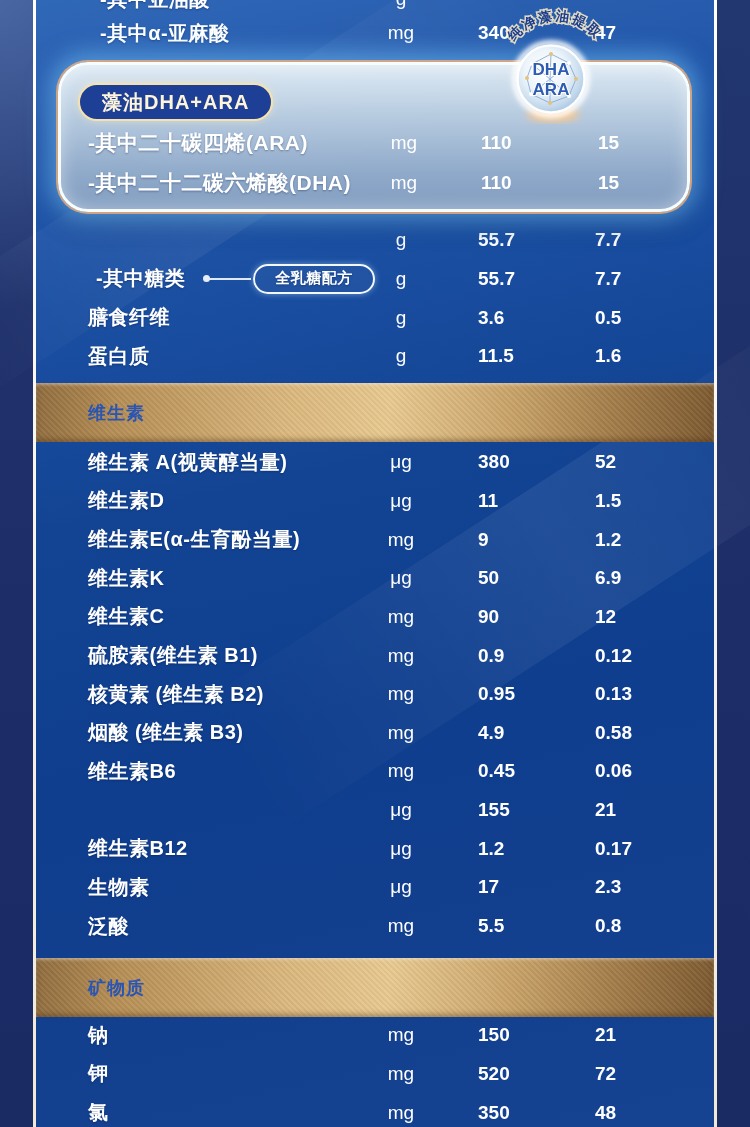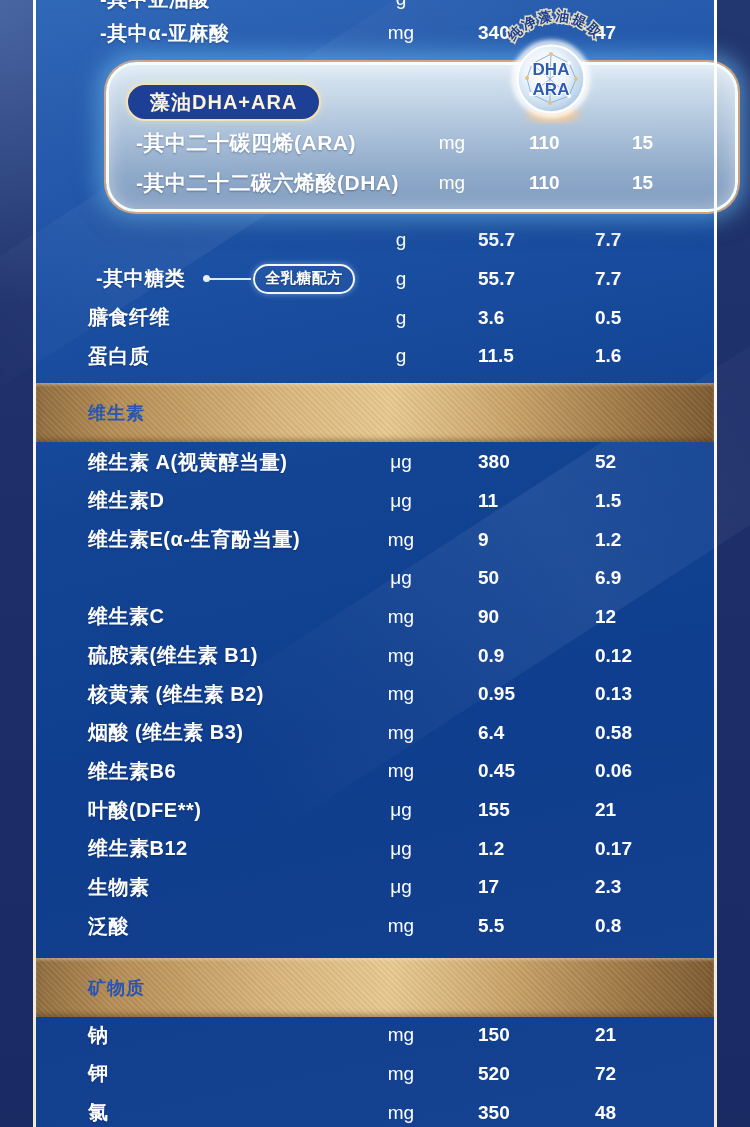--- a/index.html
+++ b/index.html
@@ -32,43 +32,42 @@
   #top-rows .row{position:absolute;left:0;right:0;height:40px;}
   #top-rows .row:nth-child(1){top:-21px;}
   #top-rows .row:nth-child(2){top:13px;}
   #top-rows .row .label{padding-left:64px;}
   
   .dha-panel{
     position:absolute;top:62px;left:22px;width:632px;height:150px;box-sizing:border-box;z-index:2;
     border:3px solid #f6fdff;border-radius:30px;
     background:linear-gradient(180deg,rgba(227,238,246,.97) 0%,rgba(189,208,226,.96) 35%,rgba(148,173,203,.96) 75%,rgba(132,159,193,.96) 100%);
     box-shadow:0 0 0 2px rgba(242,172,116,.8),0 0 22px 9px rgba(116,200,255,.55),0 12px 26px rgba(10,30,80,.35),inset 0 0 18px rgba(255,255,255,.45);
-    margin-left:48px;
   }
   .badge{
     position:absolute;top:18px;left:17px;height:34px;display:inline-flex;align-items:center;
     padding:0 22px;border:2px solid #f6e2ae;border-radius:19px;background:#1d3f95;
     color:#fdf4da;font-size:20px;font-weight:700;letter-spacing:1px;
     box-shadow:0 0 8px rgba(255,238,190,.45);
   }
   #panel-rows{position:absolute;top:58px;left:0;width:100%;}
   #panel-rows .row{height:40px;}
   #panel-rows .row .label{padding-left:27px;font-size:21px;}
   #panel-rows .row .unit{left:312px;}
   #panel-rows .row .v1{left:420px;}
-  #panel-rows .row .v2{left:523px;}
+  #panel-rows .row .v2{left:537px;}
   
   #medal{position:absolute;top:2px;left:436px;width:180px;height:148px;z-index:6;}
   
   #macro-rows{position:absolute;top:221px;left:0;width:100%;z-index:1;}
   
   .connector{position:relative;width:44px;height:2px;background:#e9f2fb;margin-left:10px;opacity:.95;}
   .connector::before{content:"";position:absolute;left:-4px;top:-2.5px;width:7px;height:7px;border-radius:50%;background:#eff6fd;}
   .tagpill{
-    display:inline-flex;align-items:center;height:26px;padding:0 10px;margin-left:2px;
+    display:inline-flex;align-items:center;height:26px;padding:0 20px;margin-left:2px;
     border:2px solid #f2f8fe;border-radius:15px;font-size:15px;font-weight:600;color:#fff;
     box-shadow:0 0 6px rgba(190,225,255,.5);background:rgba(255,255,255,.04);
   }
   
   .section-bar{
     position:absolute;left:0;width:100%;height:59px;box-sizing:border-box;z-index:1;
     display:flex;align-items:center;padding-left:52px;
     font-size:18px;font-weight:700;letter-spacing:1px;color:#2a55b2;
     background:
       repeating-linear-gradient(45deg,rgba(255,255,255,.05) 0 2px,rgba(0,0,0,.04) 2px 4px),
@@ -248,20 +247,24 @@
     <div class="label">
       <span>维生素E(α-生育酚当量)</span>
 
     </div>
     <div class="unit">mg</div>
     <div class="v1">9</div>
     <div class="v2">1.2</div>
   </div>
 
   <div class="row">
+    <div class="label">
+      <span>维生素K</span>
+
+    </div>
     <div class="unit">μg</div>
     <div class="v1">50</div>
     <div class="v2">6.9</div>
   </div>
 
   <div class="row">
     <div class="label">
       <span>维生素C</span>
 
     </div>
@@ -289,39 +292,35 @@
     <div class="v1">0.95</div>
     <div class="v2">0.13</div>
   </div>
 
   <div class="row">
     <div class="label">
       <span>烟酸 (维生素 B3)</span>
 
     </div>
     <div class="unit">mg</div>
-    <div class="v1">6.4</div>
+    <div class="v1">4.9</div>
     <div class="v2">0.58</div>
   </div>
 
   <div class="row">
     <div class="label">
       <span>维生素B6</span>
 
     </div>
     <div class="unit">mg</div>
     <div class="v1">0.45</div>
     <div class="v2">0.06</div>
   </div>
 
   <div class="row">
-    <div class="label">
-      <span>叶酸(DFE**)</span>
-
-    </div>
     <div class="unit">μg</div>
     <div class="v1">155</div>
     <div class="v2">21</div>
   </div>
 
   <div class="row">
     <div class="label">
       <span>维生素B12</span>
 
     </div>

